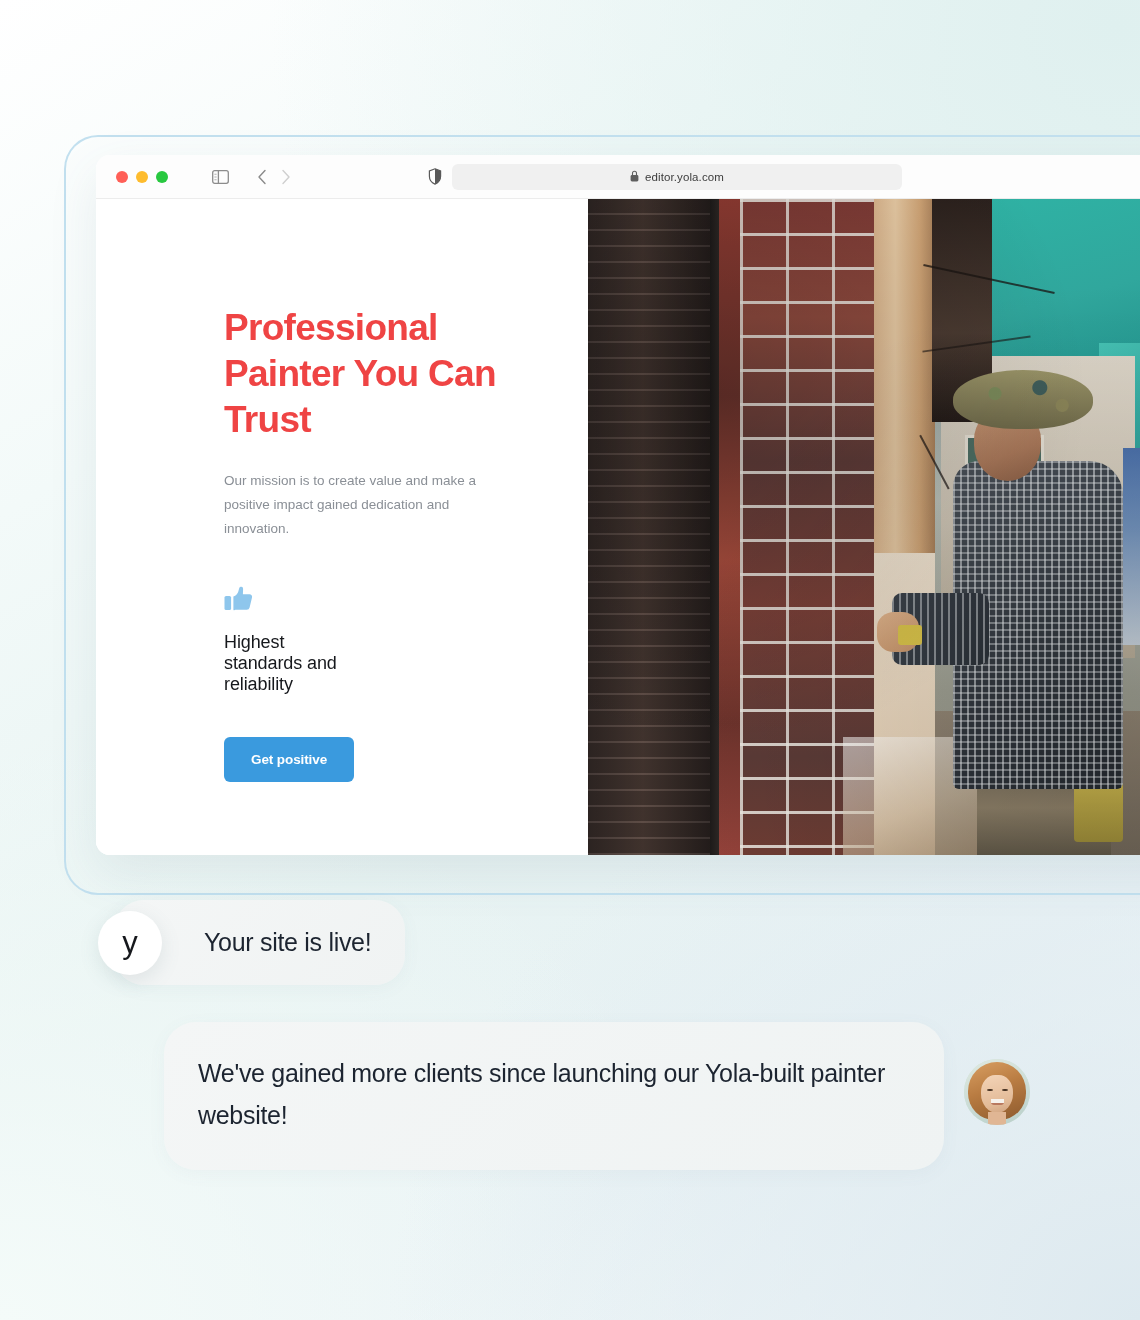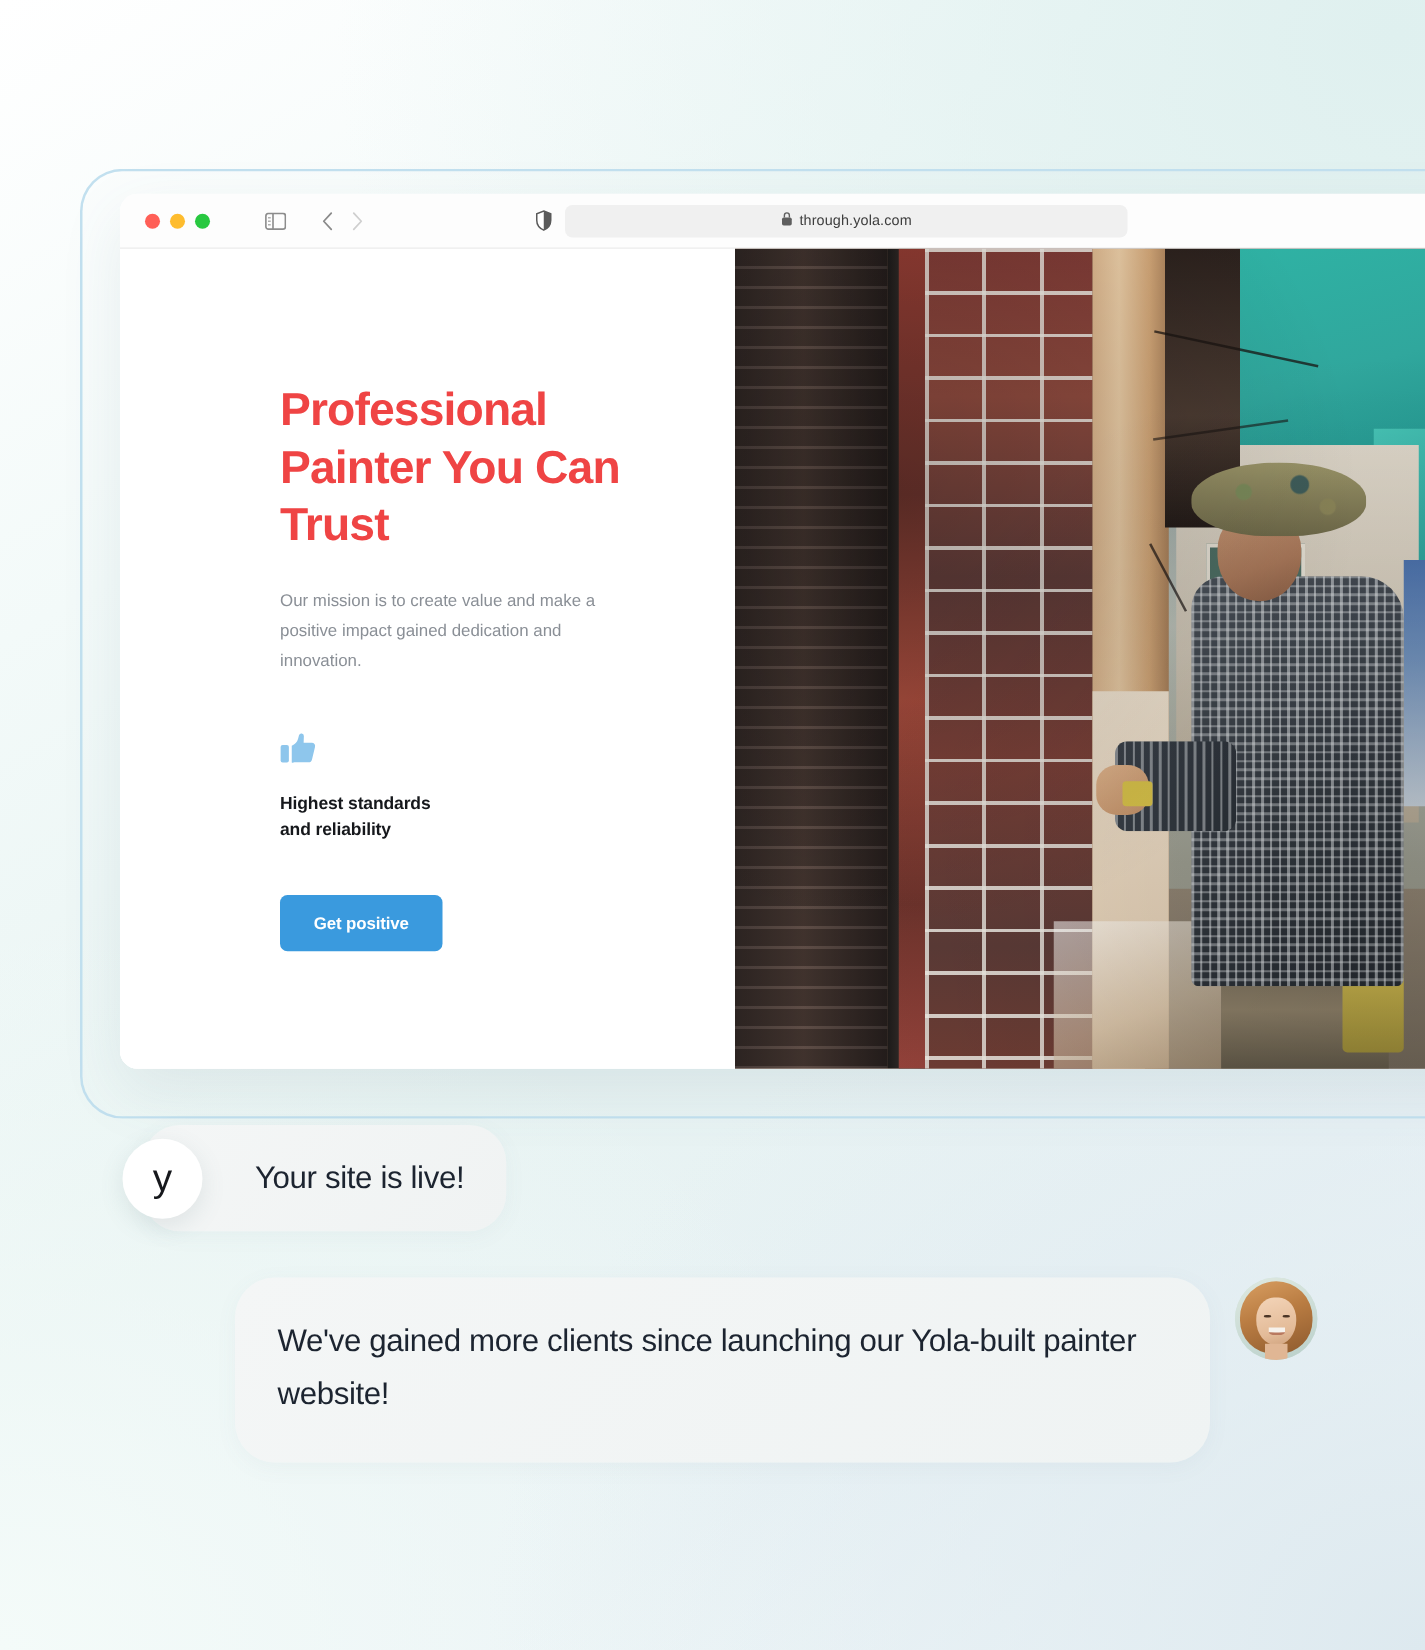--- a/index.html
+++ b/index.html
@@ -131,23 +131,23 @@
 
   #hero-features {
     margin-top: 44px;
     display: flex;
     gap: 66px;
   }
   .feature { width: 134px; }
   .feature-icon { height: 30px; color: #8ec6ec; }
   .feature-label {
     margin-top: 17px;
-    font-size: 14px;
+    font-size: 18px;
     line-height: 21px;
-    font-weight: 700;
+    font-weight: 400;
     color: #16181c;
     letter-spacing: -0.1px;
   }
 
   #cta-button {
     margin-top: 42px;
     display: inline-block;
     background: #3a9ade;
     color: #ffffff;
     font-size: 13.5px;
@@ -316,21 +316,21 @@
     margin-left: -48px;
     padding: 28px 34px 28px 90px;
     background: linear-gradient(135deg,#f4f6f6 0%,#f0f3f3 100%);
     border-radius: 30px;
     font-size: 25px;
     color: #1c2430;
     letter-spacing: -0.3px;
     box-shadow: 0 4px 18px rgba(90,120,130,0.05);
   }
 
-  #chat-row-2 { position: absolute; left: 188px; top: 122px; display: flex; align-items: flex-start; }
+  #chat-row-2 { position: absolute; left: 164px; top: 122px; display: flex; align-items: center; }
 
   #bubble-2 {
     width: 780px;
     padding: 30px 36px 34px 34px;
     background: linear-gradient(135deg,#f4f6f6 0%,#eff3f3 100%);
     border-radius: 32px;
     font-size: 25px;
     line-height: 42px;
     color: #1c2430;
     letter-spacing: -0.3px;
@@ -404,21 +404,21 @@
       </svg>
     </span>
 
     <div id="url-bar">
       <span>
         <svg width="9" height="12" viewBox="0 0 9 12" fill="none">
           <rect x="0.6" y="5" width="7.8" height="6.4" rx="1.4" fill="#5e5e5e"></rect>
           <path d="M2.5 5V3.3a2 2 0 0 1 4 0V5" stroke="#5e5e5e" stroke-width="1.1" fill="none"></path>
         </svg>
       </span>
-      <span id="url-text">through.yola.com</span>
+      <span id="url-text">editor.yola.com</span>
     </div>
 
   </div>
 
   <div id="site-content">
 
     <div id="hero-left">
 
       <h1 id="hero-headline">Professional Painter You Can Trust</h1>
 

